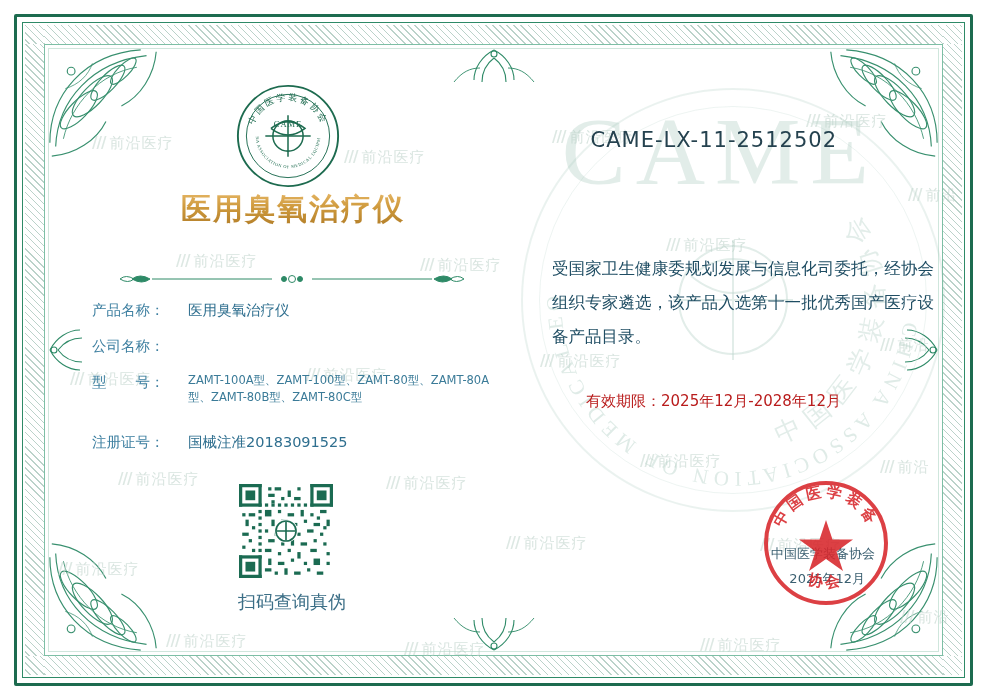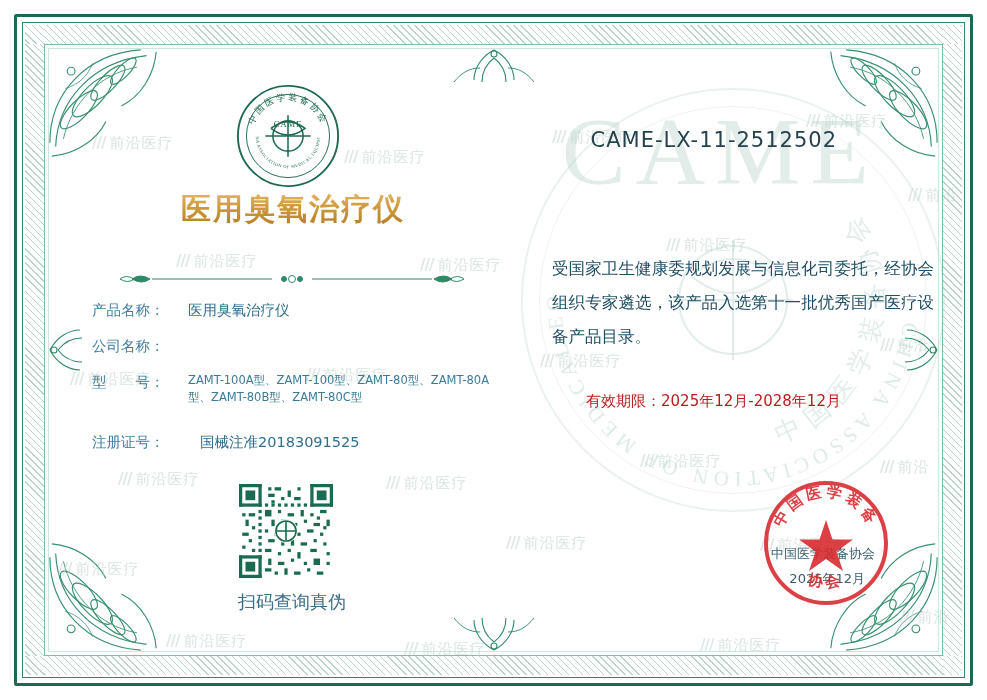--- a/index.html
+++ b/index.html
@@ -201,21 +201,21 @@
     color: #2f6f8f;
     font-family: "DejaVu Sans", sans-serif;
     font-size: 14.5px;
     flex: 1;
   }
   .field-value.small {
     font-size: 11.5px;
     line-height: 17px;
     color: #3b7b98;
   }
-  .field-row.reg { margin-top: 26px; gap: 12px; }
+  .field-row.reg { margin-top: 26px; }
 
   
   .cert-no {
     position: absolute;
     right: 150px; top: 128px;
     font-size: 21px;
     color: #25424f;
     font-family: "DejaVu Sans", sans-serif;
     letter-spacing: 1px;
   }

